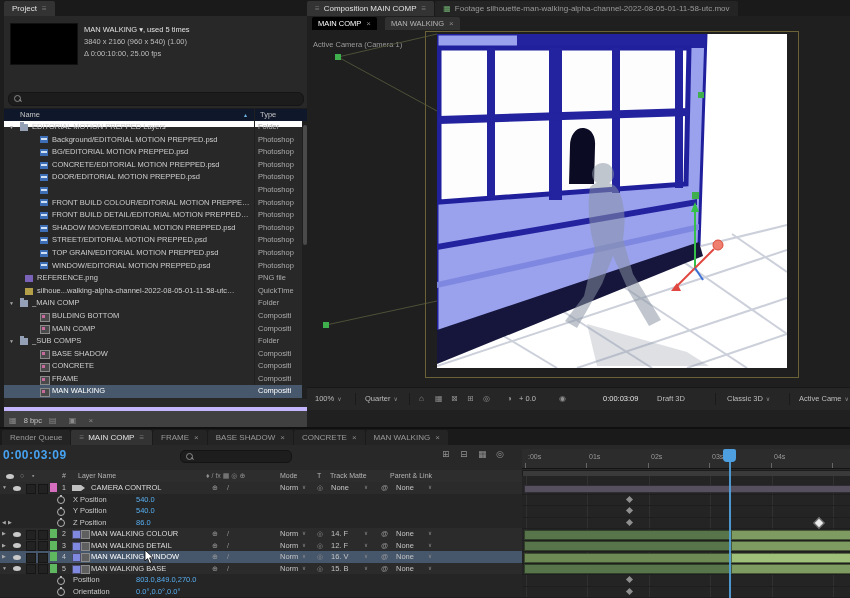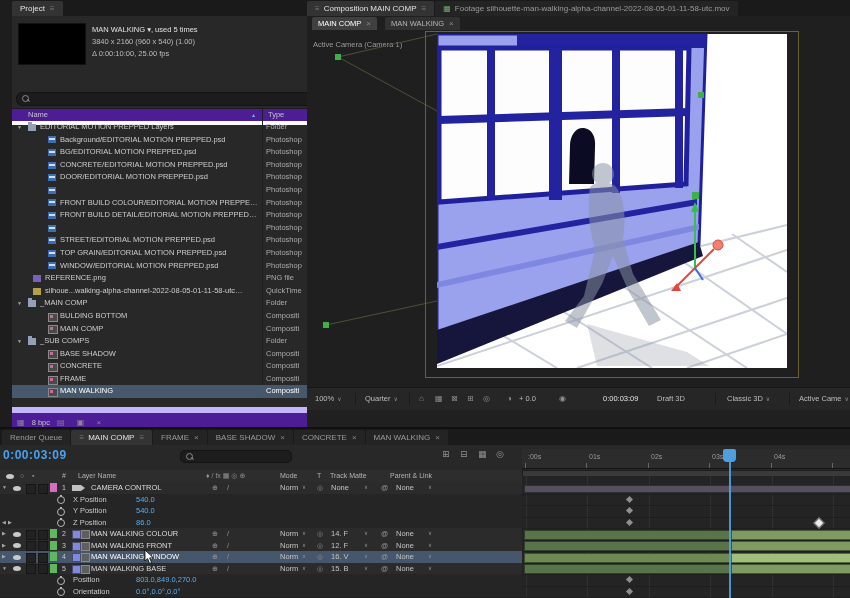--- a/index.html
+++ b/index.html
@@ -9,27 +9,27 @@
   .abs{position:absolute}
   
   .tabbar{position:absolute;left:0;top:0;right:0;height:16px;background:#1a1a1a;display:flex;align-items:flex-end}
   .ptab{height:15px;line-height:15px;padding:0 8px;font-size:8px;background:#242424;color:#9a9a9a;
         margin-right:1px;border-radius:2px 2px 0 0;white-space:nowrap;overflow:hidden}
   .ptab.active{background:#333;color:#e2e2e2}
   .grip{color:#777;font-size:8px;margin-right:4px}
   .burger{color:#777;font-size:8px;margin-left:5px}
   .xclose{color:#8a8a8a;font-size:8px;margin-left:5px}
   
-  #project{position:absolute;left:12px;top:0;width:305px;height:427px;background:#282828;border-right:2px solid #141414}
+  #project{position:absolute;left:4px;top:0;width:305px;height:427px;background:#282828;border-right:2px solid #141414}
   #thumb{position:absolute;left:6px;top:23px;width:66px;height:40px;background:#000;border:1px solid #111}
   .infoline{position:absolute;left:80px;font-size:7.5px;color:#bdbdbd;white-space:nowrap}
   #psearch{position:absolute;left:4px;top:92px;width:294px;height:12px;background:#1c1c1c;border:1px solid #151515;border-radius:6px}
   .mag{position:absolute;left:5px;top:2px;width:5px;height:5px;border:1px solid #8a8a8a;border-radius:50%}
   .mag::after{content:"";position:absolute;left:4px;top:4px;width:3px;height:1px;background:#8a8a8a;transform:rotate(45deg)}
-  #phead{position:absolute;left:0;top:108px;width:305px;height:12px;background:#4c1d95;border-top:1px solid #1c1c1c;border-bottom:4px solid #ffffff;font-size:7.5px;line-height:12px}
+  #phead{position:absolute;left:0;top:108px;width:305px;height:12px;background:#0f172a;border-top:1px solid #1c1c1c;border-bottom:6px solid #ffffff;font-size:7.5px;line-height:12px}
   #phead .sort{position:absolute;left:240px;color:#6fb3e0;font-size:6px;top:0}
   #pdivider{position:absolute;left:250px;top:108px;width:1px;height:291px;background:#1f1f1f}
   #prows{position:absolute;left:0;top:121px;width:305px}
   .prow{position:relative;height:12.6px;line-height:12.6px;font-size:7.5px;white-space:nowrap}
   .prow.sel{background:#47586c}
   .prow.sel .plabel,.prow.sel .ptype{color:#fff}
   .prow .tw{position:absolute;left:5px;top:0;font-size:5px;color:#a8a8a8}
   .fico{position:absolute;top:2.8px;width:8px;height:7px}
   .l0 .fico{left:16px}.l0 .plabel{left:28px}
   .l0b .fico{left:21px}.l0b .plabel{left:33px}
@@ -37,29 +37,29 @@
   .plabel{position:absolute;color:#cdcdcd;max-width:198px;overflow:hidden;text-overflow:ellipsis}
   .ptype{position:absolute;left:254px;color:#ababab}
   .ico-folder{background:#93a0b6}
   .ico-folder::before{content:"";position:absolute;top:-2px;left:0;width:4px;height:2px;background:#93a0b6}
   .ico-psd{background:#3d6db5}
   .ico-psd::before{content:"";position:absolute;left:1px;top:2px;right:1px;height:2px;background:#cfe0f5}
   .ico-comp{background:#4a4a4a;border:1px solid #8a8a8a}
   .ico-comp::before{content:"";position:absolute;left:1px;top:1px;width:3px;height:3px;background:#c76a9e}
   .ico-png{background:#7a62b8}
   .ico-mov{background:#b3a049}
-  #pfoot{position:absolute;left:0;top:407px;width:305px;height:20px;background:#4c1d95;border-top:6px solid #c4b5fd;font-size:7.5px;line-height:20px}
+  #pfoot{position:absolute;left:0;top:407px;width:305px;height:20px;background:#404040;border-top:4px solid #c4b5fd;font-size:7.5px;line-height:20px}
   #pscroll{position:absolute;left:298px;top:121px;width:6px;height:278px;background:#1f1f1f}
   #pscroll::before{content:"";position:absolute;left:1px;top:4px;width:4px;height:120px;background:#4a4a4a;border-radius:2px}
   .footico{color:#8a8a8a;font-size:8px;margin:0 5px}
   
   #comp{position:absolute;left:307px;top:0;width:543px;height:427px;background:#202020}
   #viewer{position:absolute;left:0;top:16px;width:543px;height:387px;background:#1f1f1f;overflow:hidden}
   .vtab{position:absolute;top:1px;height:13px;line-height:13px;font-size:7.5px;padding:0 6px;border-radius:2px 2px 0 0}
-  .vtab.blue{background:#404040;color:#fff}
+  .vtab.blue{background:#000000;color:#fff}
   .vtab.gray{background:#313131;color:#b5b5b5}
   #camlabel{position:absolute;left:6px;top:24px;font-size:7.5px;color:#9a9a9a}
   #frameborder{position:absolute;left:118px;top:15px;width:372px;height:345px;border:1px solid #6b6136}
   #canvas{position:absolute;left:130px;top:18px;width:350px;height:334px;background:#fff}
   #ctoolbar{position:absolute;left:0;top:387px;width:543px;height:22px;background:#262626;border-top:1px solid #171717;font-size:7.5px;line-height:22px}
   .cts{position:absolute;color:#bdbdbd;white-space:nowrap}
   .ctico{position:absolute;color:#8f8f8f;font-size:8px}
   .caret{color:#8f8f8f;font-size:6px;margin-left:3px}
   
   #tl{position:absolute;left:0;top:427px;width:850px;height:171px;background:#282828;border-top:2px solid #101010}
@@ -180,20 +180,21 @@
           <span class="plabel">FRONT BUILD COLOUR/EDITORIAL MOTION PREPPED.psd</span>
           <span class="ptype">Photoshop</span>
         </div>
       <div class="prow l1">
           <span class="fico ico-psd"></span>
           <span class="plabel">FRONT BUILD DETAIL/EDITORIAL MOTION PREPPED.psd</span>
           <span class="ptype">Photoshop</span>
         </div>
       <div class="prow l1">
           <span class="fico ico-psd"></span>
+          <span class="plabel">SHADOW MOVE/EDITORIAL MOTION PREPPED.psd</span>
           <span class="ptype">Photoshop</span>
         </div>
       <div class="prow l1">
           <span class="fico ico-psd"></span>
           <span class="plabel">STREET/EDITORIAL MOTION PREPPED.psd</span>
           <span class="ptype">Photoshop</span>
         </div>
       <div class="prow l1">
           <span class="fico ico-psd"></span>
           <span class="plabel">TOP GRAIN/EDITORIAL MOTION PREPPED.psd</span>
@@ -502,21 +503,21 @@
       <div class="trow layer" style="top:94.5px">
         <div class="rowleft">
           <span class="tw2">▶</span>
           <span class="eye"></span>
           <span class="cbx cb1"></span>
             <span class="cbx cb2"></span>
           <span class="swatch" style="background-color: rgb(95, 183, 95);"></span>
           <span class="lnum">3</span>
           <span class="licoA"></span>
             <span class="licoB"></span>
-          <span class="lname">MAN WALKING FRONT</span>
+          <span class="lname">MAN WALKING DETAIL</span>
           <span class="swg sg1">⊕</span>
             <span class="swg sg2">/</span>
           <span class="modeTxt">Norm</span>
             <span class="ccaret c1">∨</span>
           <span class="tcolg">◎</span>
           <span class="tmTxt">12. F</span>
             <span class="ccaret c2">∨</span>
           <span class="whip">@</span>
           <span class="parTxt">None</span>
             <span class="ccaret c3">∨</span>

